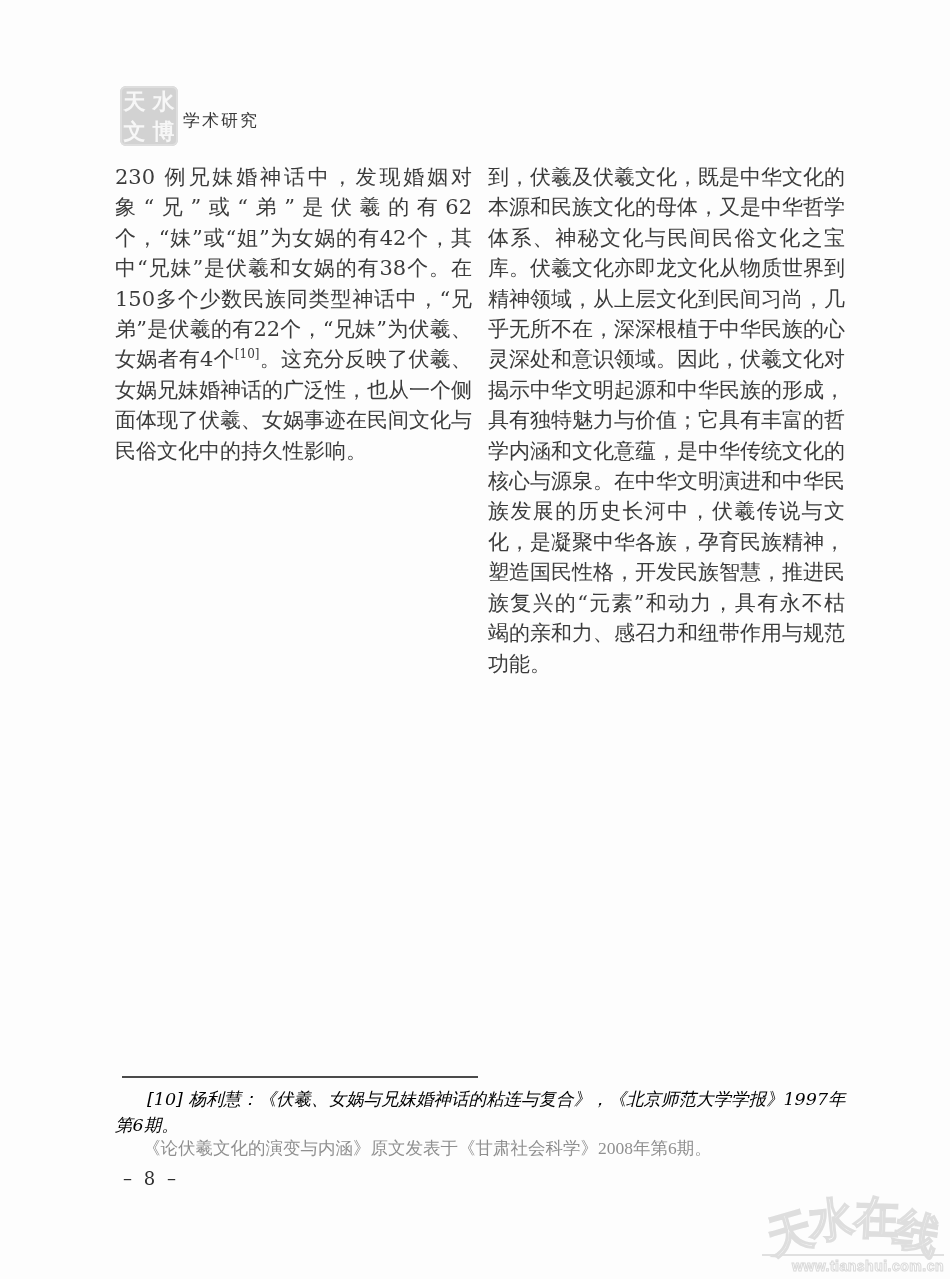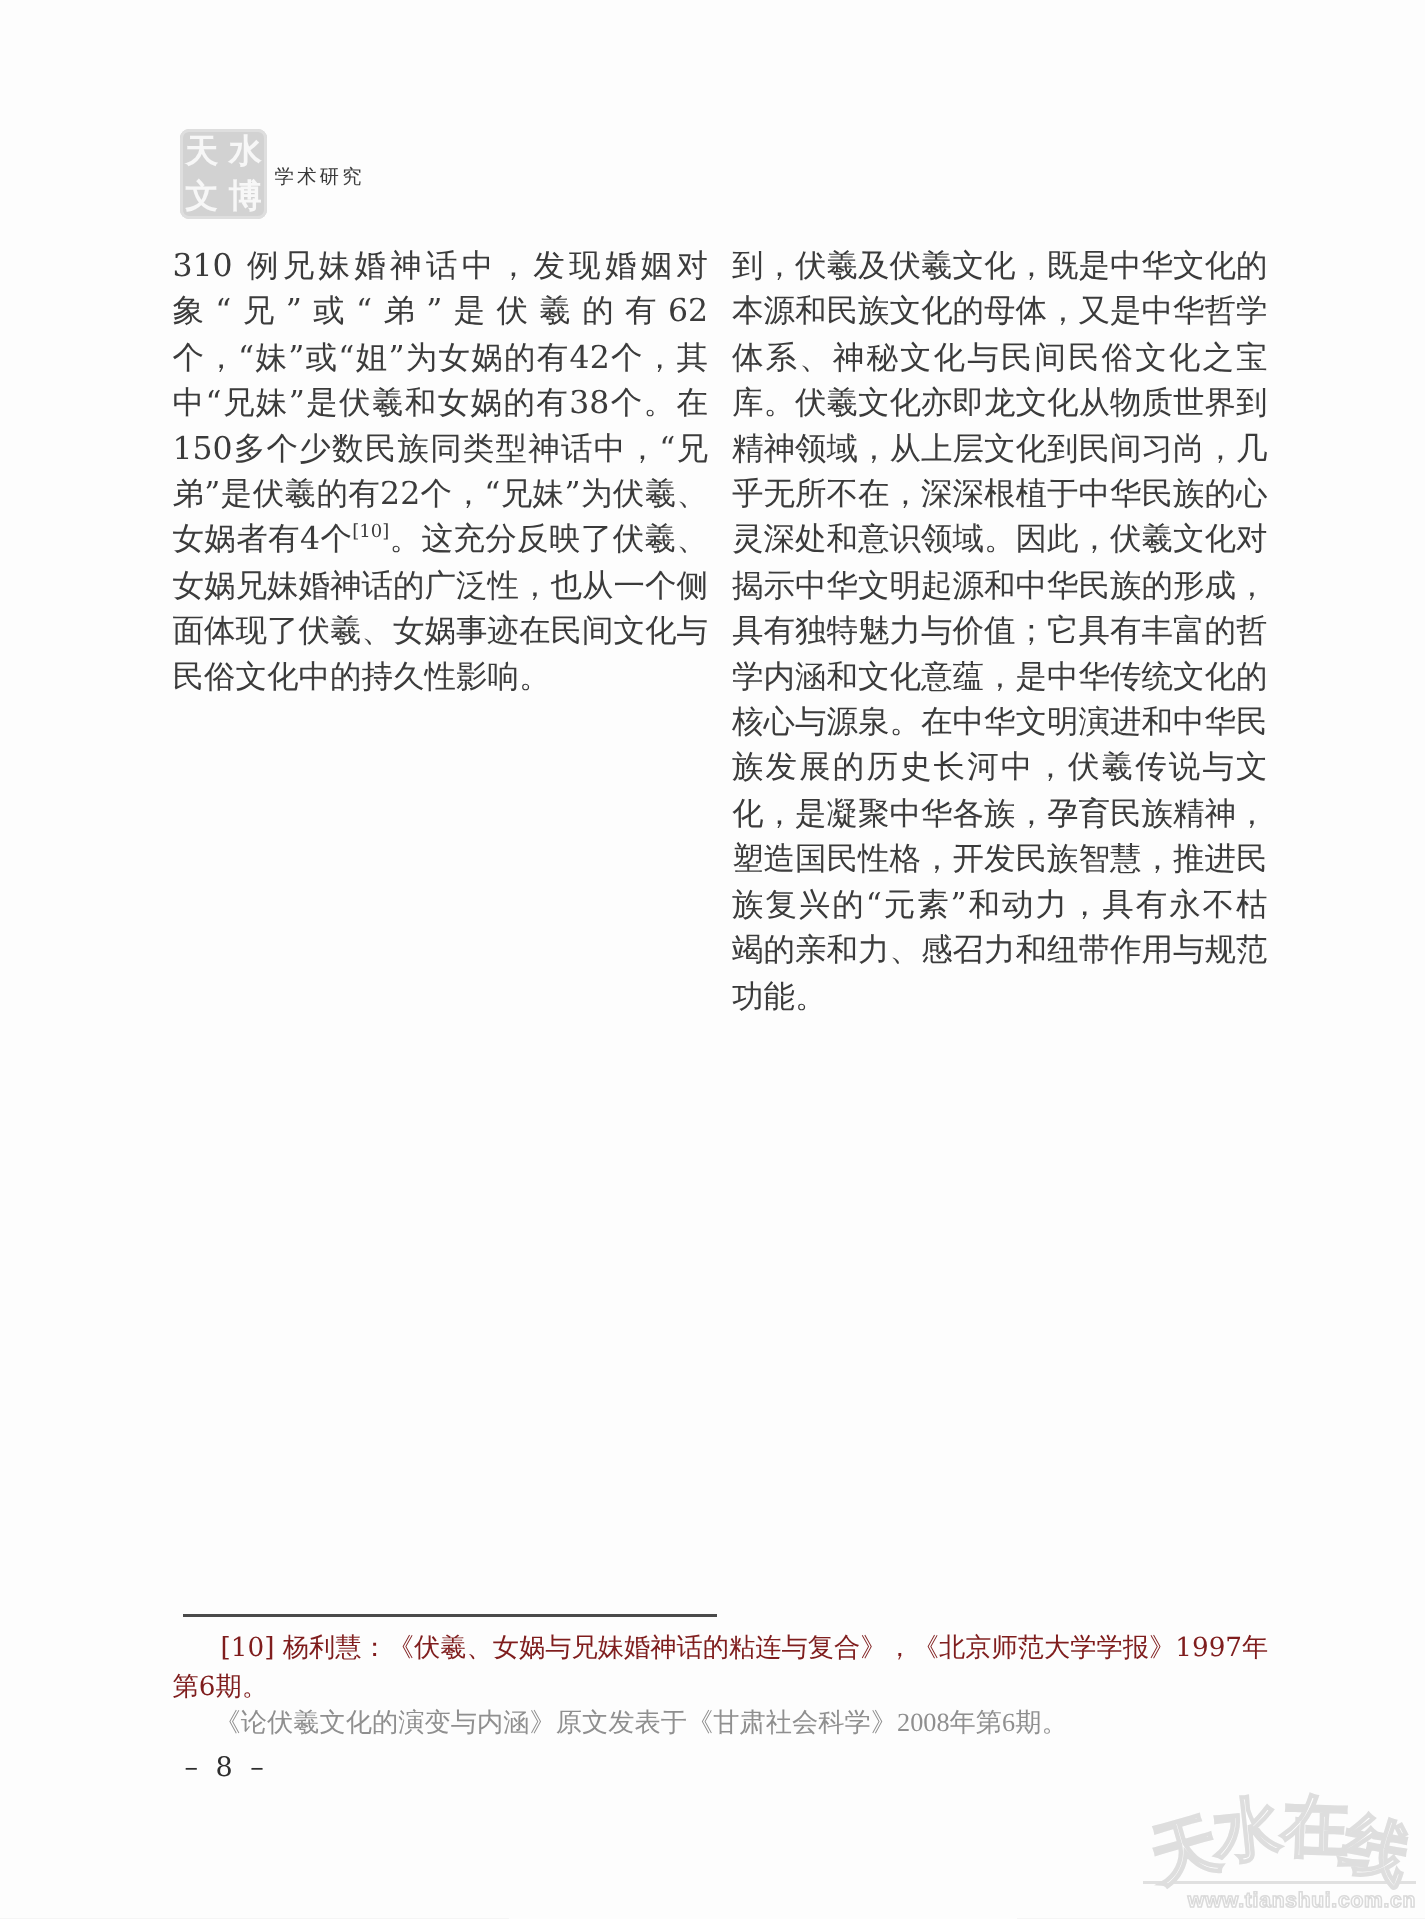--- a/index.html
+++ b/index.html
@@ -19,43 +19,43 @@
     box-shadow:0 0 0 2px #d9d9d9 inset;
     opacity:.85;
   }
   .seal span {
     color:#f6f6f6; font-size:22px; font-weight:bold; line-height:1;
     font-family:"DejaVu Serif", serif;
   }
   .section-label {
     position:absolute; left:183px; top:109px;
     font-family:"Liberation Sans", sans-serif;
-    font-size:13px; color:#3a3a3a; letter-spacing:2px;
+    font-size:17px; color:#3a3a3a; letter-spacing:2px;
   }
 
   
   .columns {
     position:absolute; left:115px; top:162px; width:730px;
     display:flex; gap:16px;
     color:#3b3b3b;
   }
   .col { width:357px; font-size:21px; line-height:30.4px; text-align:justify; }
   .col p { text-align:justify; }
   .col p.indent { text-indent:2em; }
   sup.fnref { font-size:12px; line-height:0; vertical-align:super;margin-top:40px; }
 
   
   .fn-rule {
     position:absolute; left:122px; top:1076px; width:356px;
     border-top:2px solid #4a4a4a;
   }
   .footnote-1 {
     position:absolute; left:115px; top:1086px; width:740px;
-    font-size:17.5px; line-height:26px; color:#7f1d1d;
-    text-indent:32px;
+    font-size:17.5px; line-height:26px; color:#000000;
+    font-style:italic; text-indent:32px;
   }
   .footnote-2 {
     position:absolute; left:143px; top:1136px; width:700px;
     font-family:Liberation Serif, serif;
     font-size:17.5px; color:#8f8f8f;
   }
 
   
   .page-number {
     position:absolute; left:123px; top:1168px;
@@ -96,21 +96,21 @@
   <div class="seal">
       <span>天</span>
       <span>水</span>
       <span>文</span>
       <span>博</span>
     </div>
   <div class="section-label">学术研究</div>
 
   <div class="columns">
     <div class="col">
-      <p><span>310 例兄妹婚神话中，发现婚姻对象“兄”或“弟”是伏羲的有62个，“妹”或“姐”为女娲的有42个，其中“兄妹”是伏羲和女娲的有38个。在150多个少数民族同类型神话中，“兄弟”是伏羲的有22个，“兄妹”为伏羲、女娲者有4个</span><sup class="fnref">[10]</sup><span>。这充分反映了伏羲、女娲兄妹婚神话的广泛性，也从一个侧面体现了伏羲、女娲事迹在民间文化与民俗文化中的持久性影响。</span></p>
+      <p><span>230 例兄妹婚神话中，发现婚姻对象“兄”或“弟”是伏羲的有62个，“妹”或“姐”为女娲的有42个，其中“兄妹”是伏羲和女娲的有38个。在150多个少数民族同类型神话中，“兄弟”是伏羲的有22个，“兄妹”为伏羲、女娲者有4个</span><sup class="fnref">[10]</sup><span>。这充分反映了伏羲、女娲兄妹婚神话的广泛性，也从一个侧面体现了伏羲、女娲事迹在民间文化与民俗文化中的持久性影响。</span></p>
     </div>
     <div class="col">
       <p>到，伏羲及伏羲文化，既是中华文化的本源和民族文化的母体，又是中华哲学体系、神秘文化与民间民俗文化之宝库。伏羲文化亦即龙文化从物质世界到精神领域，从上层文化到民间习尚，几乎无所不在，深深根植于中华民族的心灵深处和意识领域。因此，伏羲文化对揭示中华文明起源和中华民族的形成，具有独特魅力与价值；它具有丰富的哲学内涵和文化意蕴，是中华传统文化的核心与源泉。在中华文明演进和中华民族发展的历史长河中，伏羲传说与文化，是凝聚中华各族，孕育民族精神，塑造国民性格，开发民族智慧，推进民族复兴的“元素”和动力，具有永不枯竭的亲和力、感召力和纽带作用与规范功能。</p>
     </div>
   </div>
 
   <div class="fn-rule"></div>
   <div class="footnote-1">[10] 杨利慧：《伏羲、女娲与兄妹婚神话的粘连与复合》，《北京师范大学学报》1997年第6期。</div>
   <div class="footnote-2">《论伏羲文化的演变与内涵》原文发表于《甘肃社会科学》2008年第6期。</div>
 

